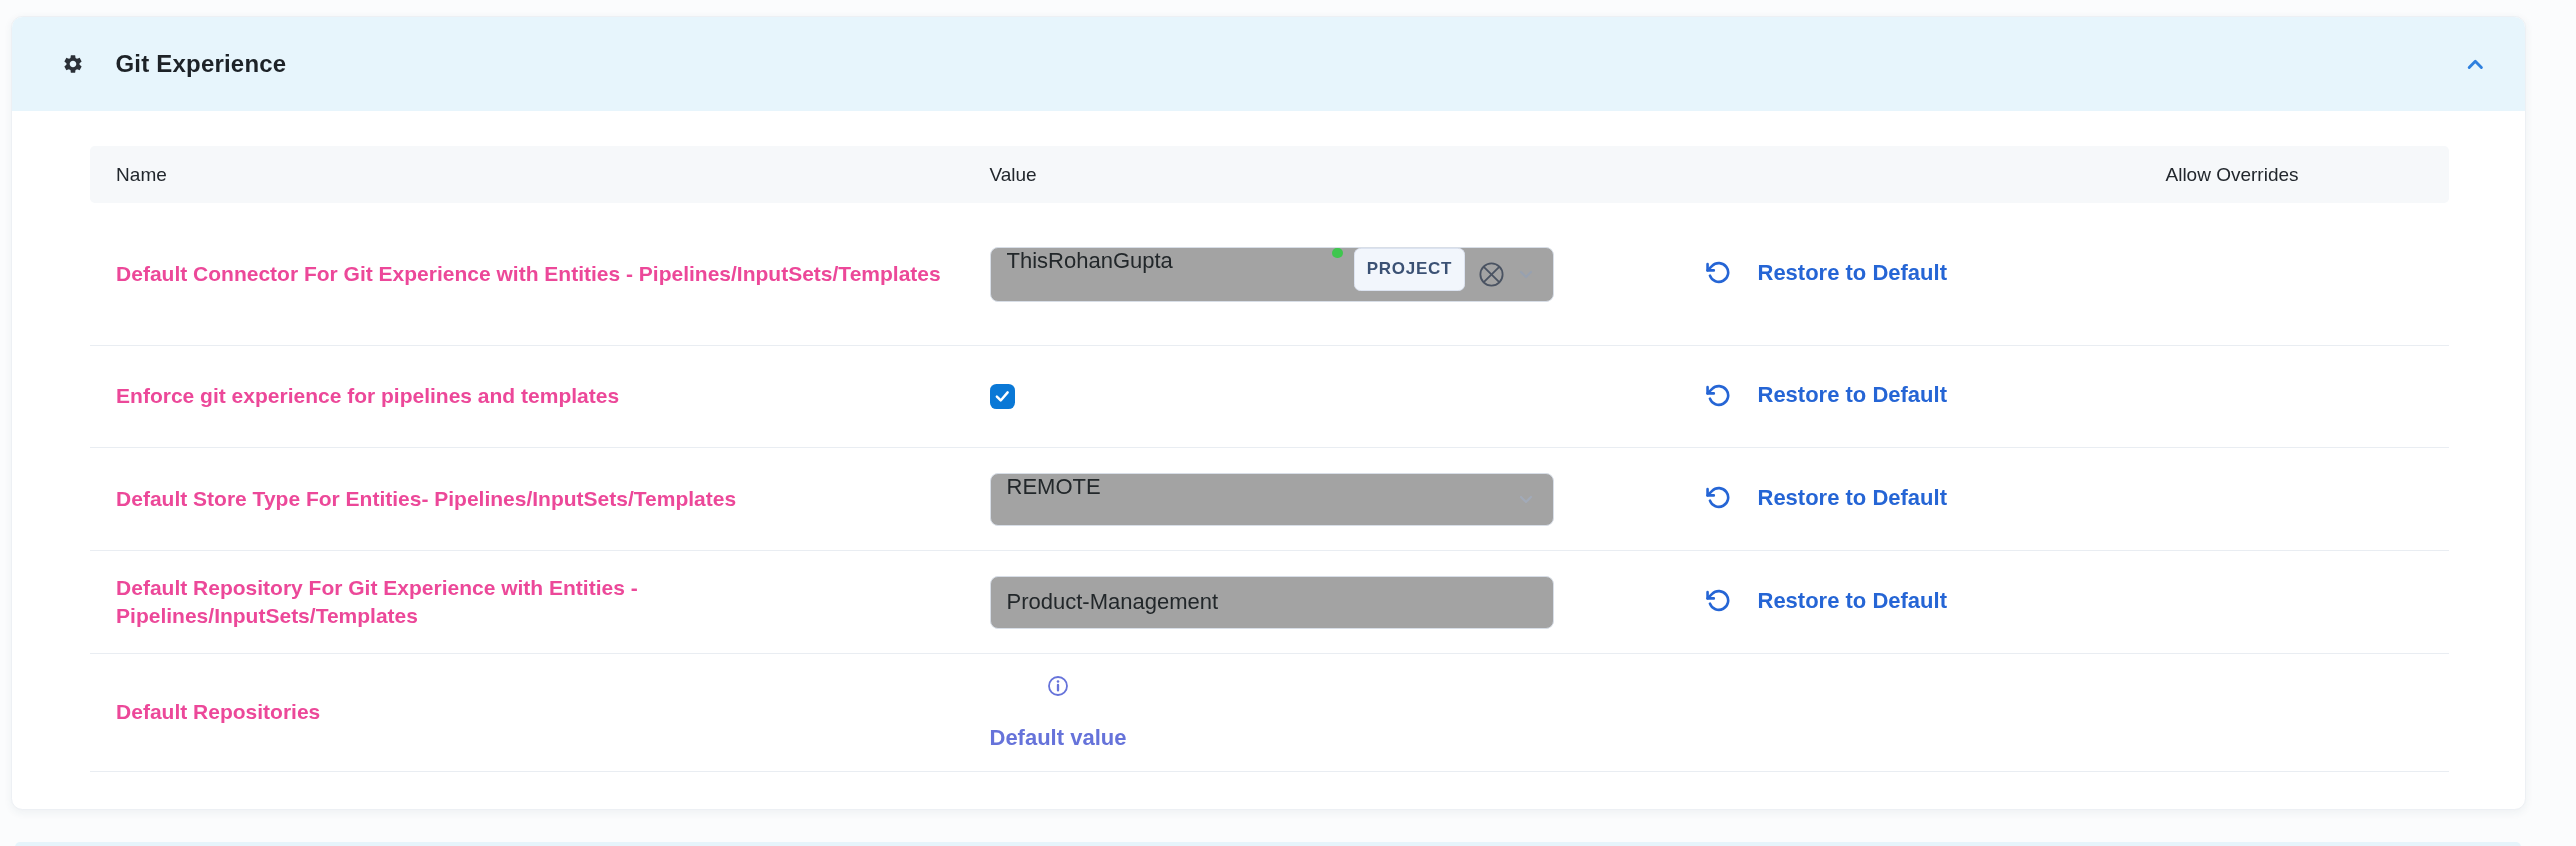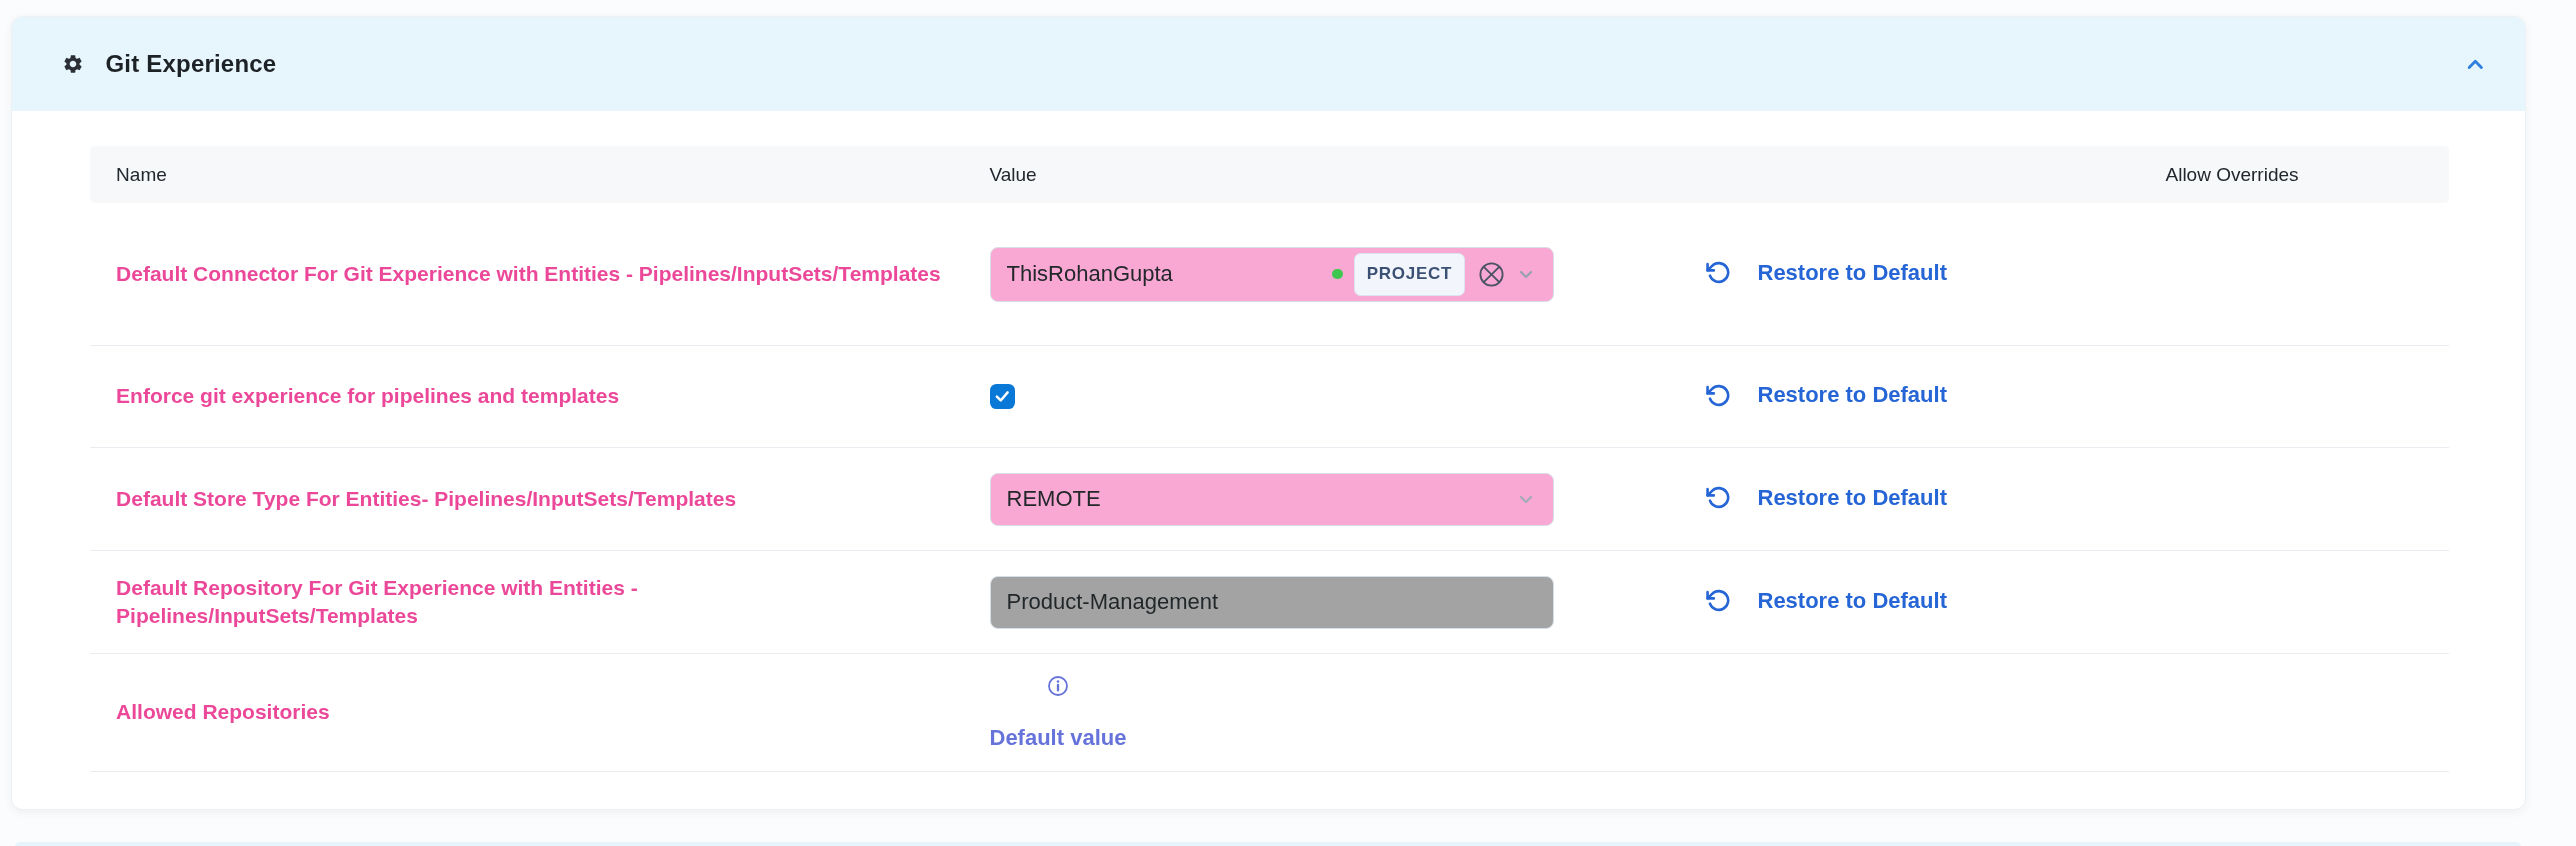--- a/index.html
+++ b/index.html
@@ -19,21 +19,21 @@
     border:0.8px solid #edf0f4;
     border-radius:11.3px;
     box-shadow:0 2.4px 8px rgba(40,60,90,0.06);
   }
   .card-header {
     height:94px;
     background:#e7f5fc;
     border-radius:10.5px 10.5px 0 0;
     display:flex; align-items:center;
     padding:0 36px 0 50px;
-    gap:22px;
+    gap:32px;
   }
   .card-title {
     font-size:24px; font-weight:700; color:#1d2227; letter-spacing:0.2px;
   }
   .collapse-btn { margin-left:auto; display:flex; align-items:center; cursor:pointer; }
 
   
   .settings-table { margin:35px 76px 0 78px; }
   .thead, .trow {
     display:grid;
@@ -55,24 +55,24 @@
   .row-5 { height:118px; }
 
   .cell-name {
     padding-left:26.6px; padding-right:48px;
     font-size:21px; font-weight:600; color:#ec4899; line-height:1.35;
   }
 
   
   .widget {
     width:564px; height:53px;
-    background:#f9a8d4;
+    background:#a3a3a3;
     border:1.6px solid #d8dee7;
     border-radius:8px;
-    display:flex; align-items:center;
+    display:flex; 
     padding:0 14.5px 0 16px;
   }
   .widget.tall { height:55px; }
   .wtext { font-size:22px; color:#22272a; }
   .spacer { flex:1; }
   .status-dot { width:10.5px; height:10.5px; border-radius:50%; background:#3fc64e; flex:0 0 auto; }
   .scope-badge {
     margin-left:11.3px; margin-right:12px;
     height:43px; padding:0 12px;
     display:inline-flex; align-items:center;
@@ -254,21 +254,21 @@
               <path d="M3.8 15a9 9 0 1 0 2.1-9.36L1.5 10"></path>
             </svg>
           </span>
           <span>Restore to Default</span>
         </span>
       </div>
       <div></div>
     </div>
 
     <div class="trow row-5">
-      <div class="cell-name">Allowed Repositories</div>
+      <div class="cell-name">Default Repositories</div>
       <div>
         <span class="action-link info-link">
           <span>
             <svg width="24" height="24" viewBox="0 0 24 24" fill="none" stroke="#6673da" stroke-width="1.8" stroke-linecap="round">
               <circle cx="12" cy="12" r="9"></circle>
               <line x1="12" y1="11" x2="12" y2="16.4" stroke-width="2.3"></line>
               <circle cx="12" cy="7.5" r="1.3" fill="#6673da" stroke="none"></circle>
             </svg>
           </span>
           <span>Default value</span>

